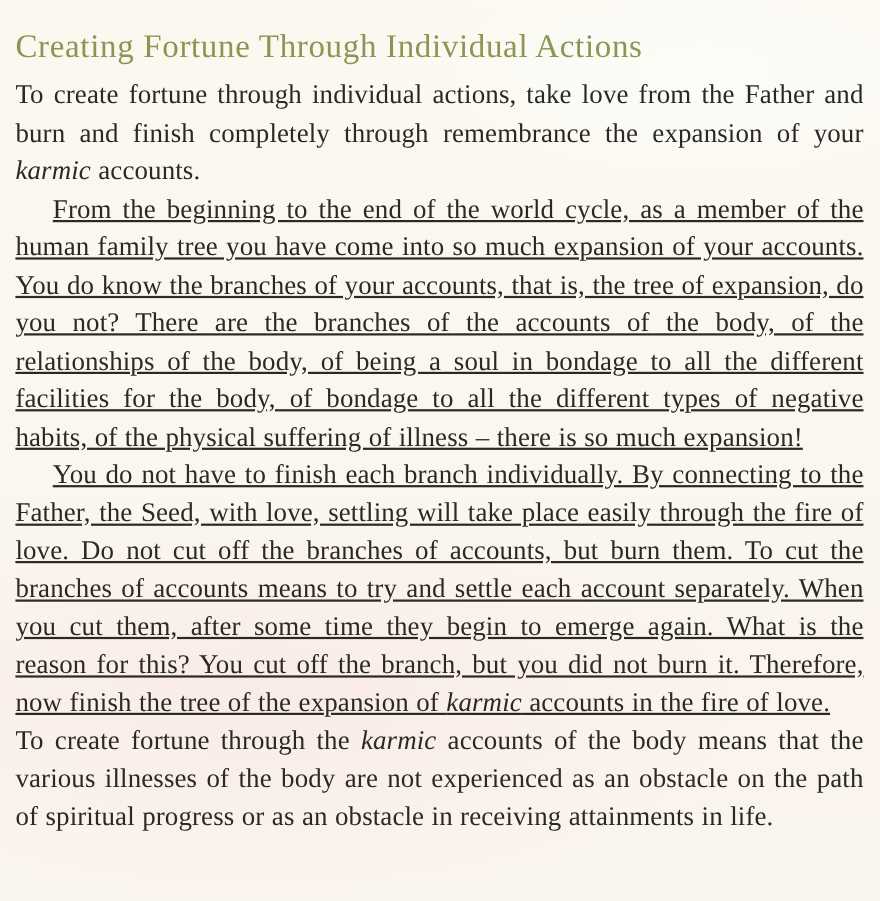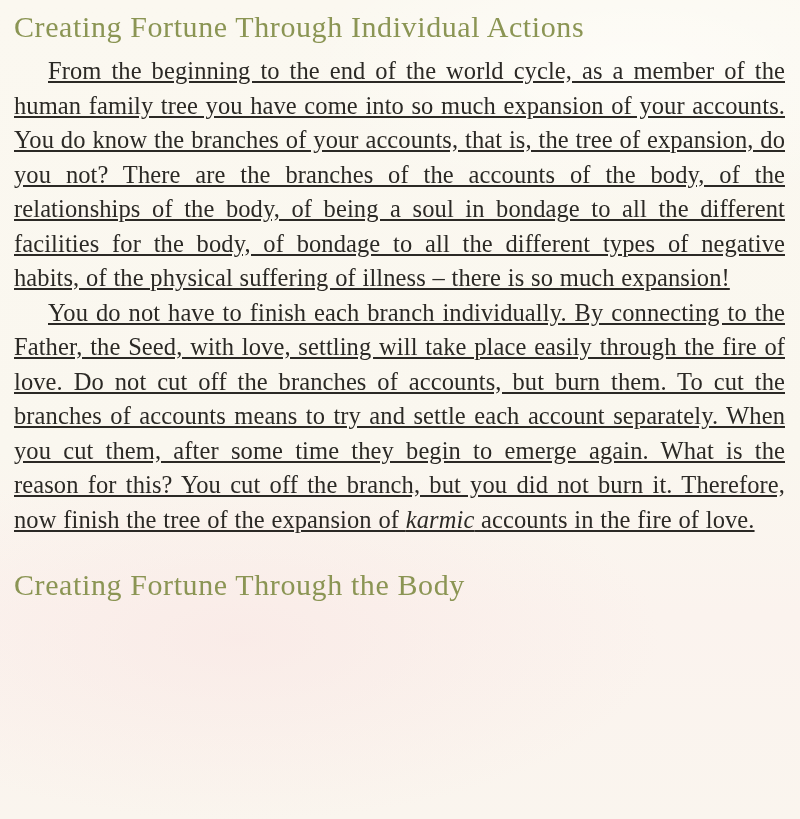--- a/index.html
+++ b/index.html
@@ -22,21 +22,21 @@
     height: 819px;
     padding: 8px 15px 0 14px;
   }
   .section-heading {
     font-family: "Liberation Serif", "DejaVu Serif", serif;
     font-weight: normal;
     font-size: 30px;
     line-height: 38px;
     letter-spacing: 0.6px;
     color: var(--heading-color, #8b9554);
-    margin: 0 0 8px 0;
+    margin: 16px 0 8px 0;
   }
   .section-heading.second {
     margin-top: 29px;
   }
   .para {
     margin: 0;
     font-size: 24.5px;
     line-height: 34.5px;
     color: var(--text-color, #2b2925);
     text-align: justify;
@@ -51,21 +51,22 @@
     font-style: italic;
   }
 </style>
 </head>
 <body>
 
 <div class="page">
 
   <h2 class="section-heading">Creating Fortune Through Individual Actions</h2>
 
+  <p class="para">To create fortune through individual actions, take love from the Father and burn and finish completely through remembrance the expansion of your <i>karmic</i> accounts.</p>
 
   <p class="para indent">From the beginning to the end of the world cycle, as a member of the human family tree you have come into so much expansion of your accounts. You do know the branches of your accounts, that is, the tree of expansion, do you not? There are the branches of the accounts of the body, of the relationships of the body, of being a soul in bondage to all the different facilities for the body, of bondage to all the different types of negative habits, of the physical suffering of illness – there is so much expansion!</p>
 
   <p class="para indent">You do not have to finish each branch individually. By connecting to the Father, the Seed, with love, settling will take place easily through the fire of love. Do not cut off the branches of accounts, but burn them. To cut the branches of accounts means to try and settle each account separately. When you cut them, after some time they begin to emerge again. What is the reason for this? You cut off the branch, but you did not burn it. Therefore, now finish the tree of the expansion of <i>karmic</i> accounts in the fire of love.</p>
 
-  <h2 class="section-heading second">Creating Fortune Through the Body</h2>
 
+  <p class="para">To create fortune through the <i>karmic</i> accounts of the body means that the various illnesses of the body are not experienced as an obstacle on the path of spiritual progress or as an obstacle in receiving attainments in life.</p>
 
 </div>
 
 </body></html>

